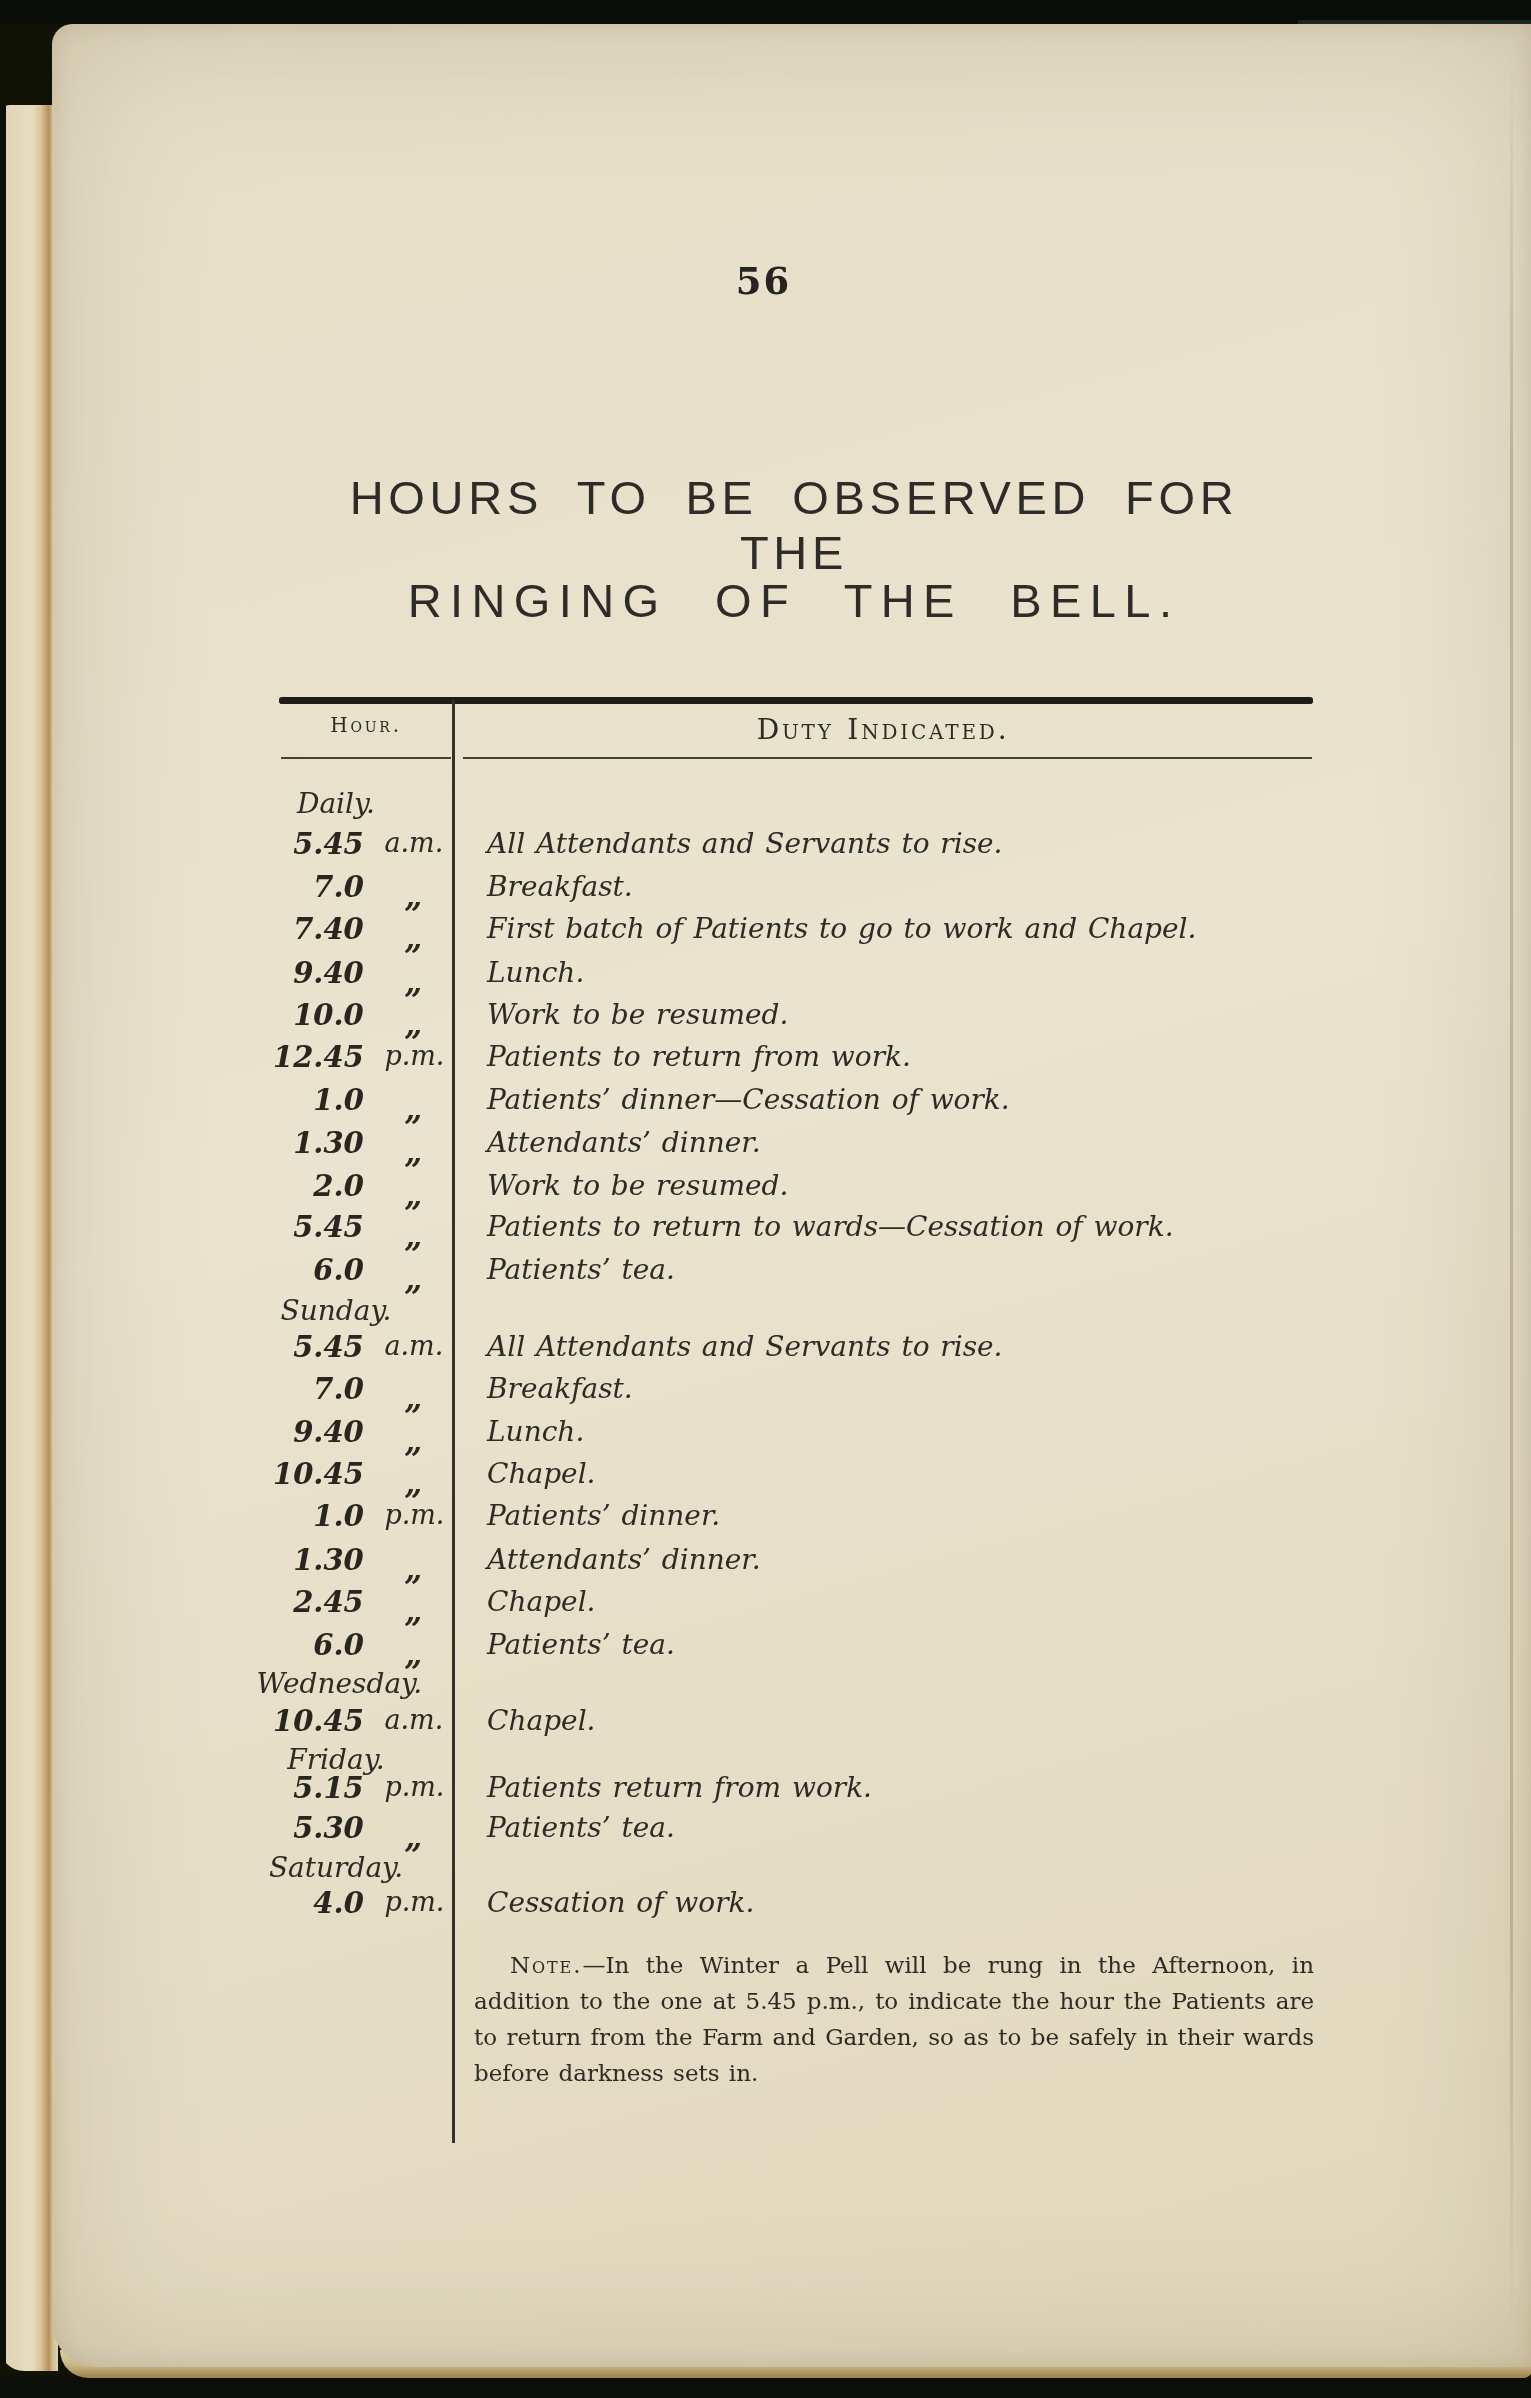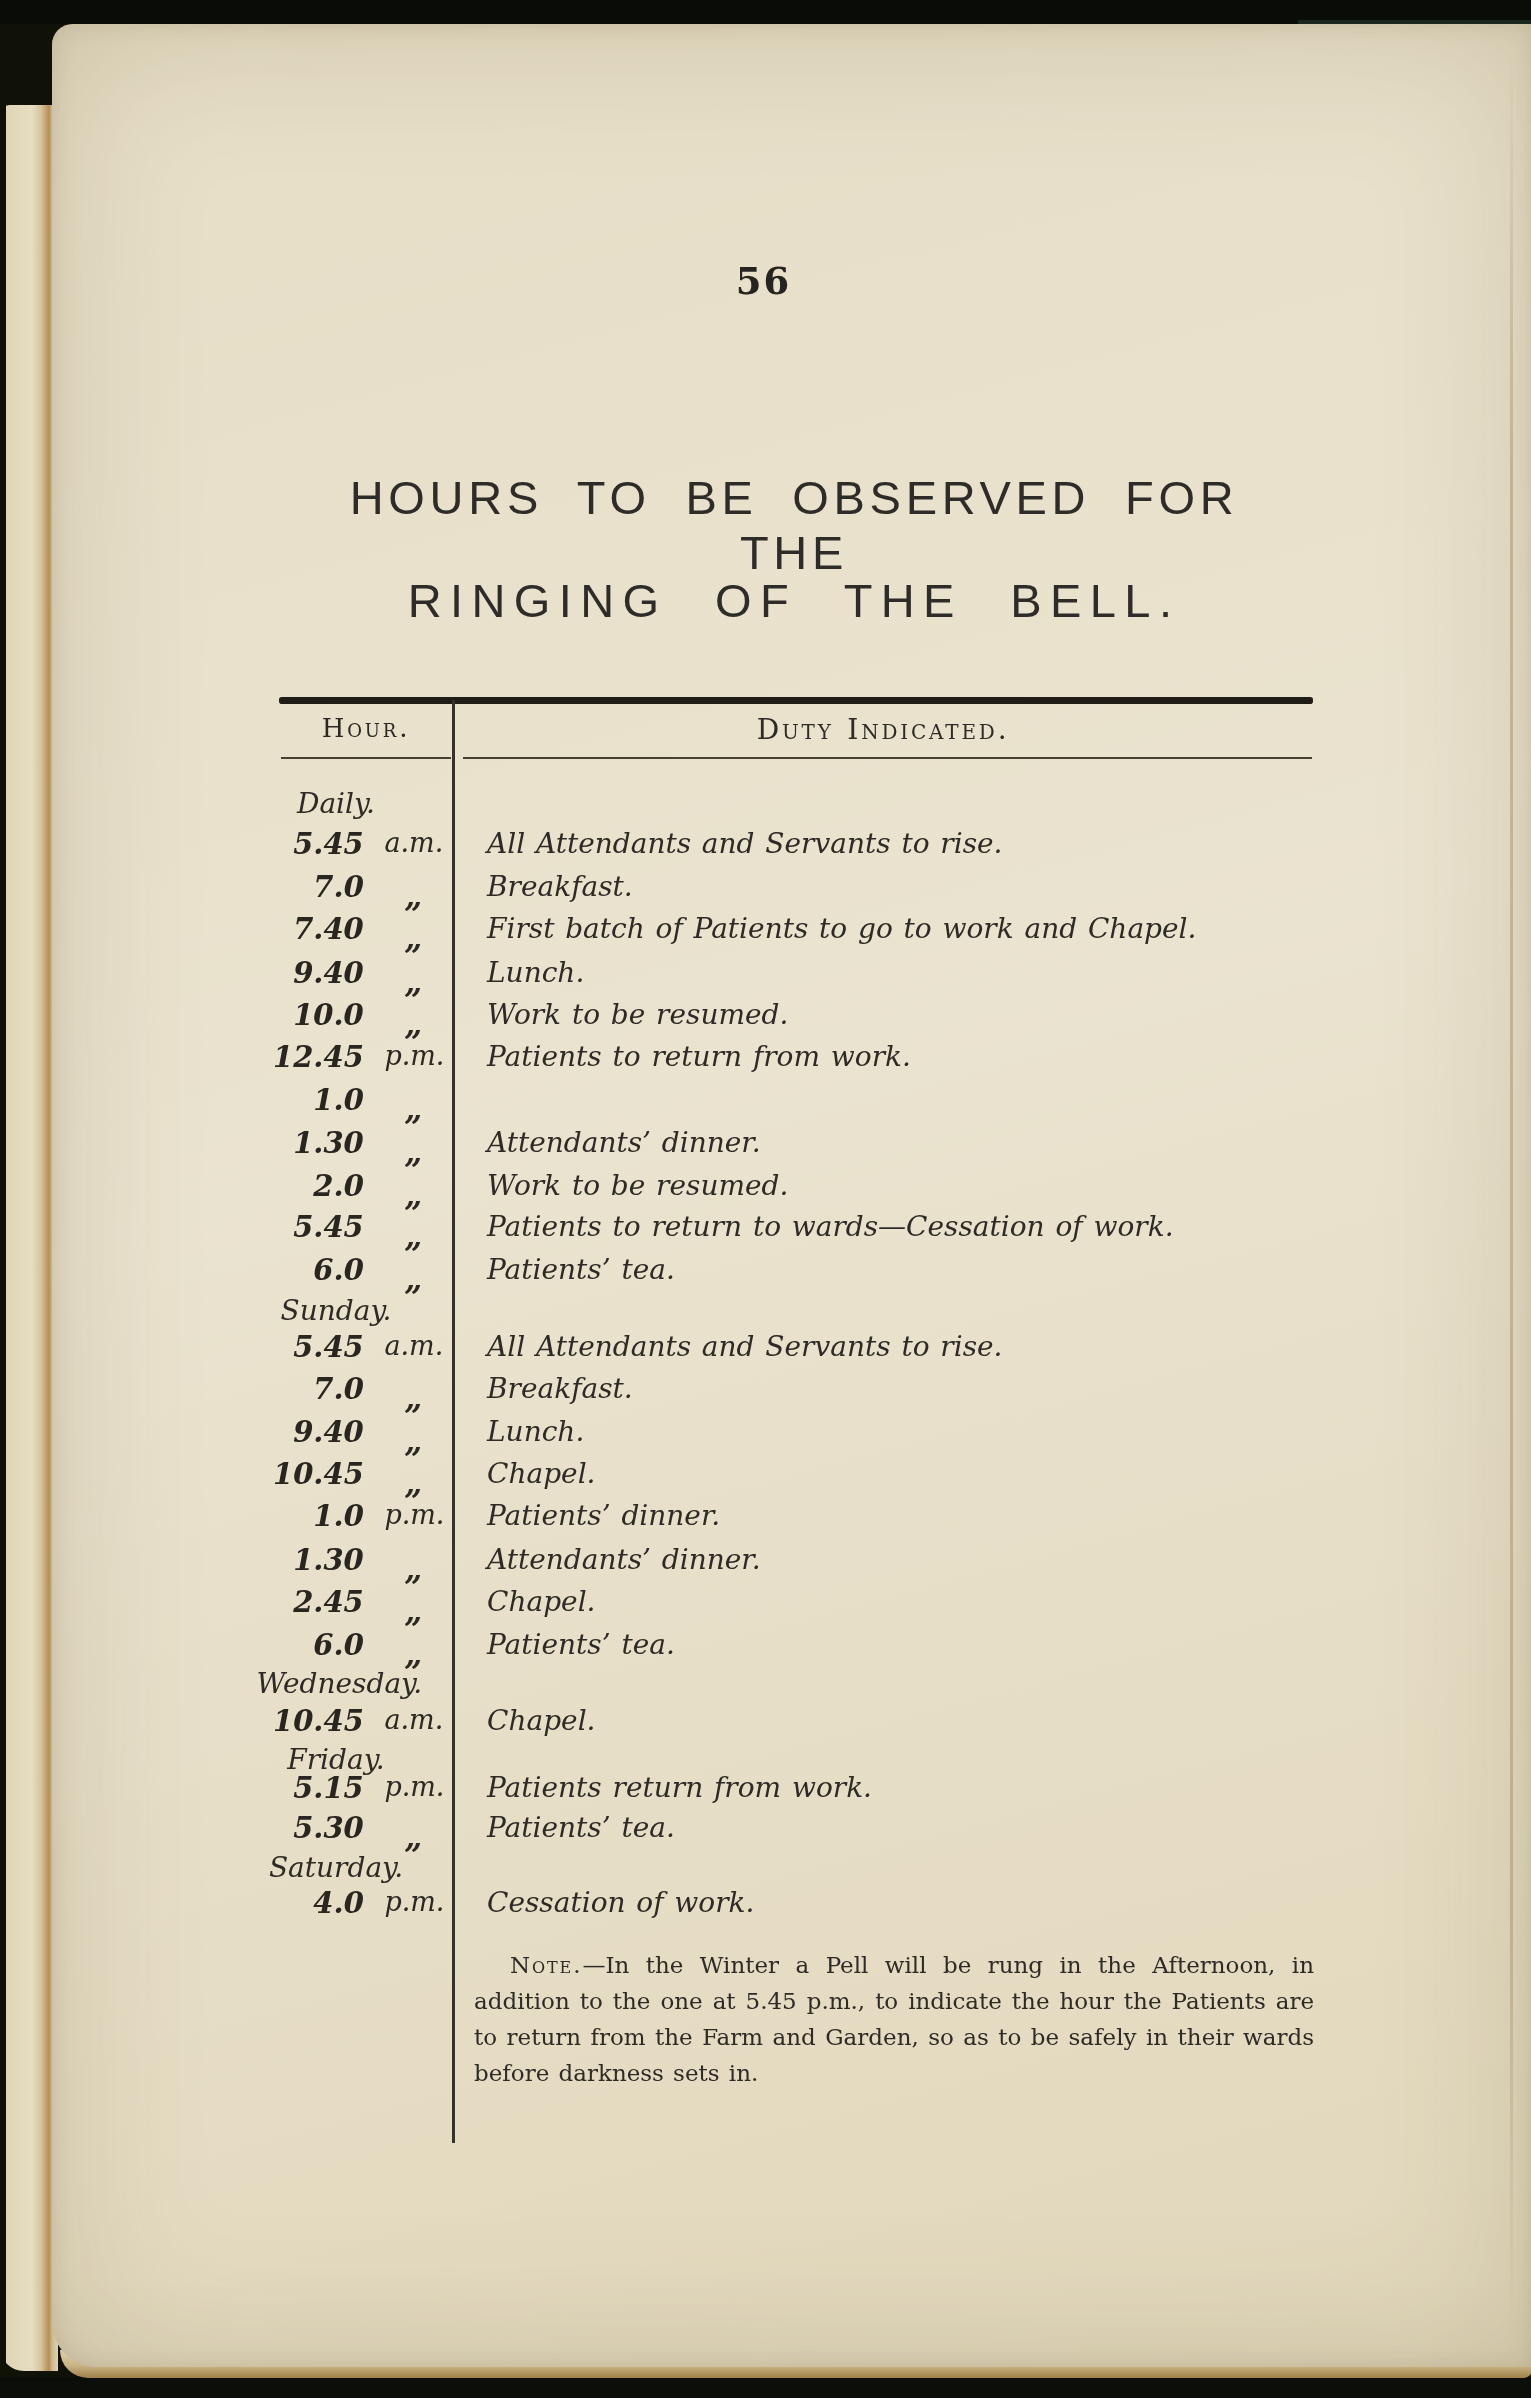--- a/index.html
+++ b/index.html
@@ -25,21 +25,21 @@
     font-family:Liberation Sans, sans-serif;color:#2e2c28;}
   .title-line1{top:470px;font-size:47px;letter-spacing:4.7px;word-spacing:17px;}
   .title-line2{top:573px;font-size:47px;letter-spacing:8.4px;word-spacing:26px;}
 
   .btable{position:absolute;left:279px;top:689px;width:1034px;height:1499px;}
   .rule-thick{position:absolute;left:0;top:7.5px;width:1034px;height:7.5px;background:#201d17;border-radius:2.8px;}
   .rule-thin{position:absolute;top:68px;height:1.9px;background:#474134;}
   .rule-thin.l{left:1.9px;width:170px;}
   .rule-thin.r{left:184px;width:849px;}
   .divider{position:absolute;left:173px;top:11.2px;width:2.8px;height:1443px;background:#35322b;}
-  .colhead{position:absolute;top:24px;font-size:26px;font-variant:small-caps;letter-spacing:2.8px;color:#2c2923;text-align:center;}
+  .colhead{position:absolute;top:24px;font-size:20px;font-variant:small-caps;letter-spacing:2.8px;color:#2c2923;text-align:center;}
   .colhead.hour{left:0;width:174px;}
   .colhead.duty{left:174px;width:860px;}
 
   .trow{position:absolute;left:0;width:1034px;height:41px;font-style:italic;}
   .sect{position:absolute;left:-22.5px;width:159px;text-align:center;font-size:28px;color:#2e2b25;}
   .num{position:absolute;left:-11.2px;width:96px;text-align:right;font-size:29px;font-weight:700;color:#29261f;}
   .mer{position:absolute;left:97px;top:0;width:75px;font-size:27px;padding-left:8.4px;color:#2c2923;}
   .mer.ditto{top:7.5px;padding-left:0;text-align:center;font-size:31px;font-weight:600;}
   .duty{position:absolute;left:208px;right:3.7px;font-size:28px;color:#2e2b26;word-spacing:1.9px;}
 
@@ -101,20 +101,21 @@
       <span class="duty">Work to be resumed.</span>
     </div>
     <div class="trow" style="top:351px">
       <span class="num">12.45</span>
       <span class="mer">p.m.</span>
       <span class="duty">Patients to return from work.</span>
     </div>
     <div class="trow" style="top:394px">
       <span class="num">1.0</span>
       <span class="mer ditto">„</span>
+      <span class="duty">Patients’ dinner—Cessation of work.</span>
     </div>
     <div class="trow" style="top:437px">
       <span class="num">1.30</span>
       <span class="mer ditto">„</span>
       <span class="duty">Attendants’ dinner.</span>
     </div>
     <div class="trow" style="top:480px">
       <span class="num">2.0</span>
       <span class="mer ditto">„</span>
       <span class="duty">Work to be resumed.</span>

